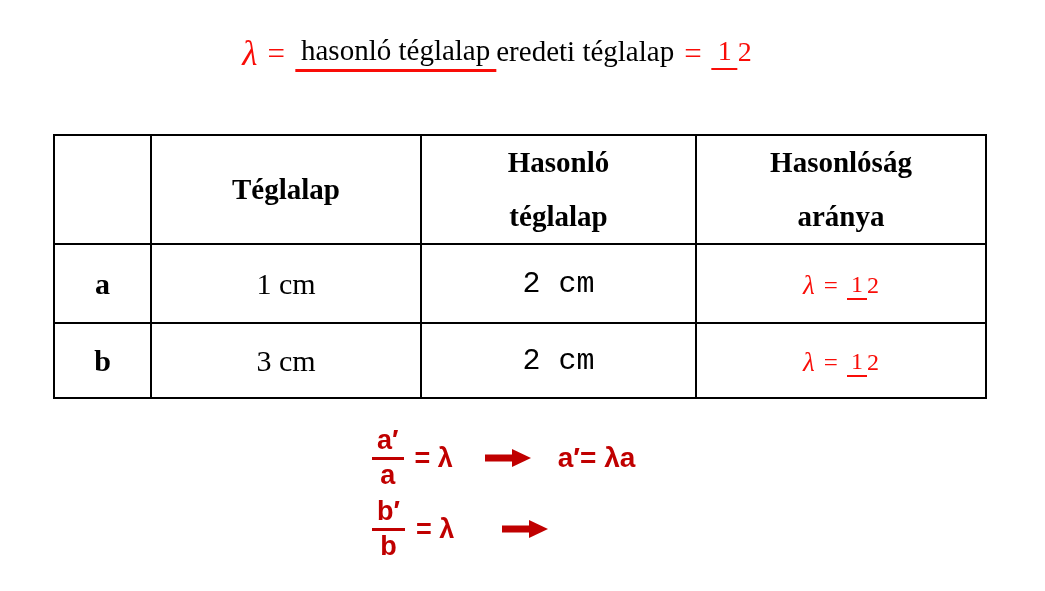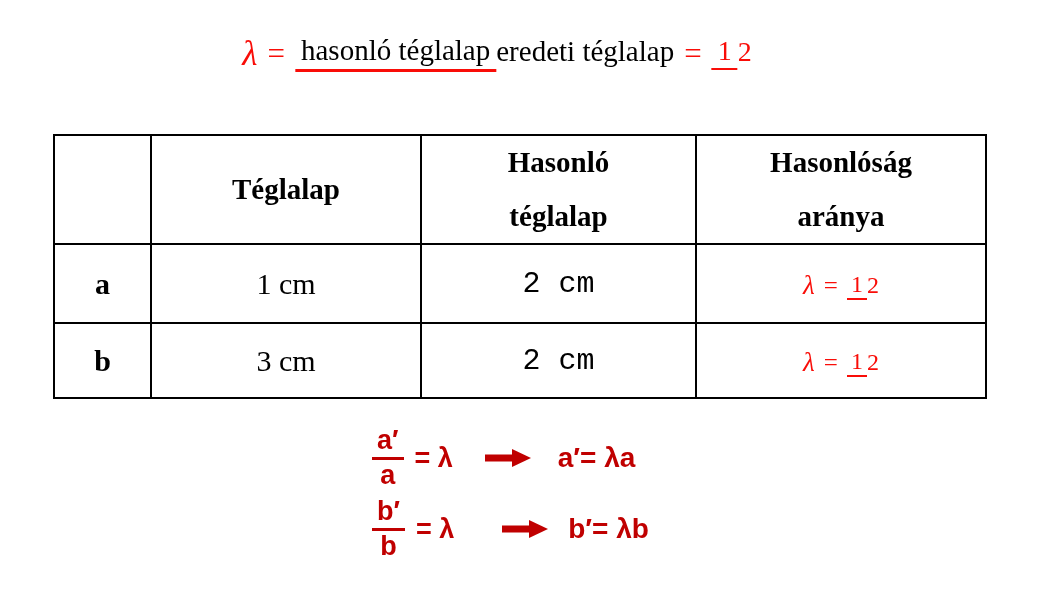--- a/index.html
+++ b/index.html
@@ -167,16 +167,15 @@
   <div class="bform bform-2">
     <span class="frac bfrac">
       <span class="fnum">b′</span>
       <span class="fden">b</span>
     </span>
     <span class="beq">= λ</span>
     <svg class="arrow-icon" viewBox="0 0 46 18" xmlns="http://www.w3.org/2000/svg">
       <rect class="shape" x="0" y="5.5" width="29" height="7"></rect>
       <polygon class="shape" points="27,0 46,9 27,18"></polygon>
     </svg>
-    <span class="bresult">b′= λb</span>
   </div>
 
 </div>
 
 </body></html>

